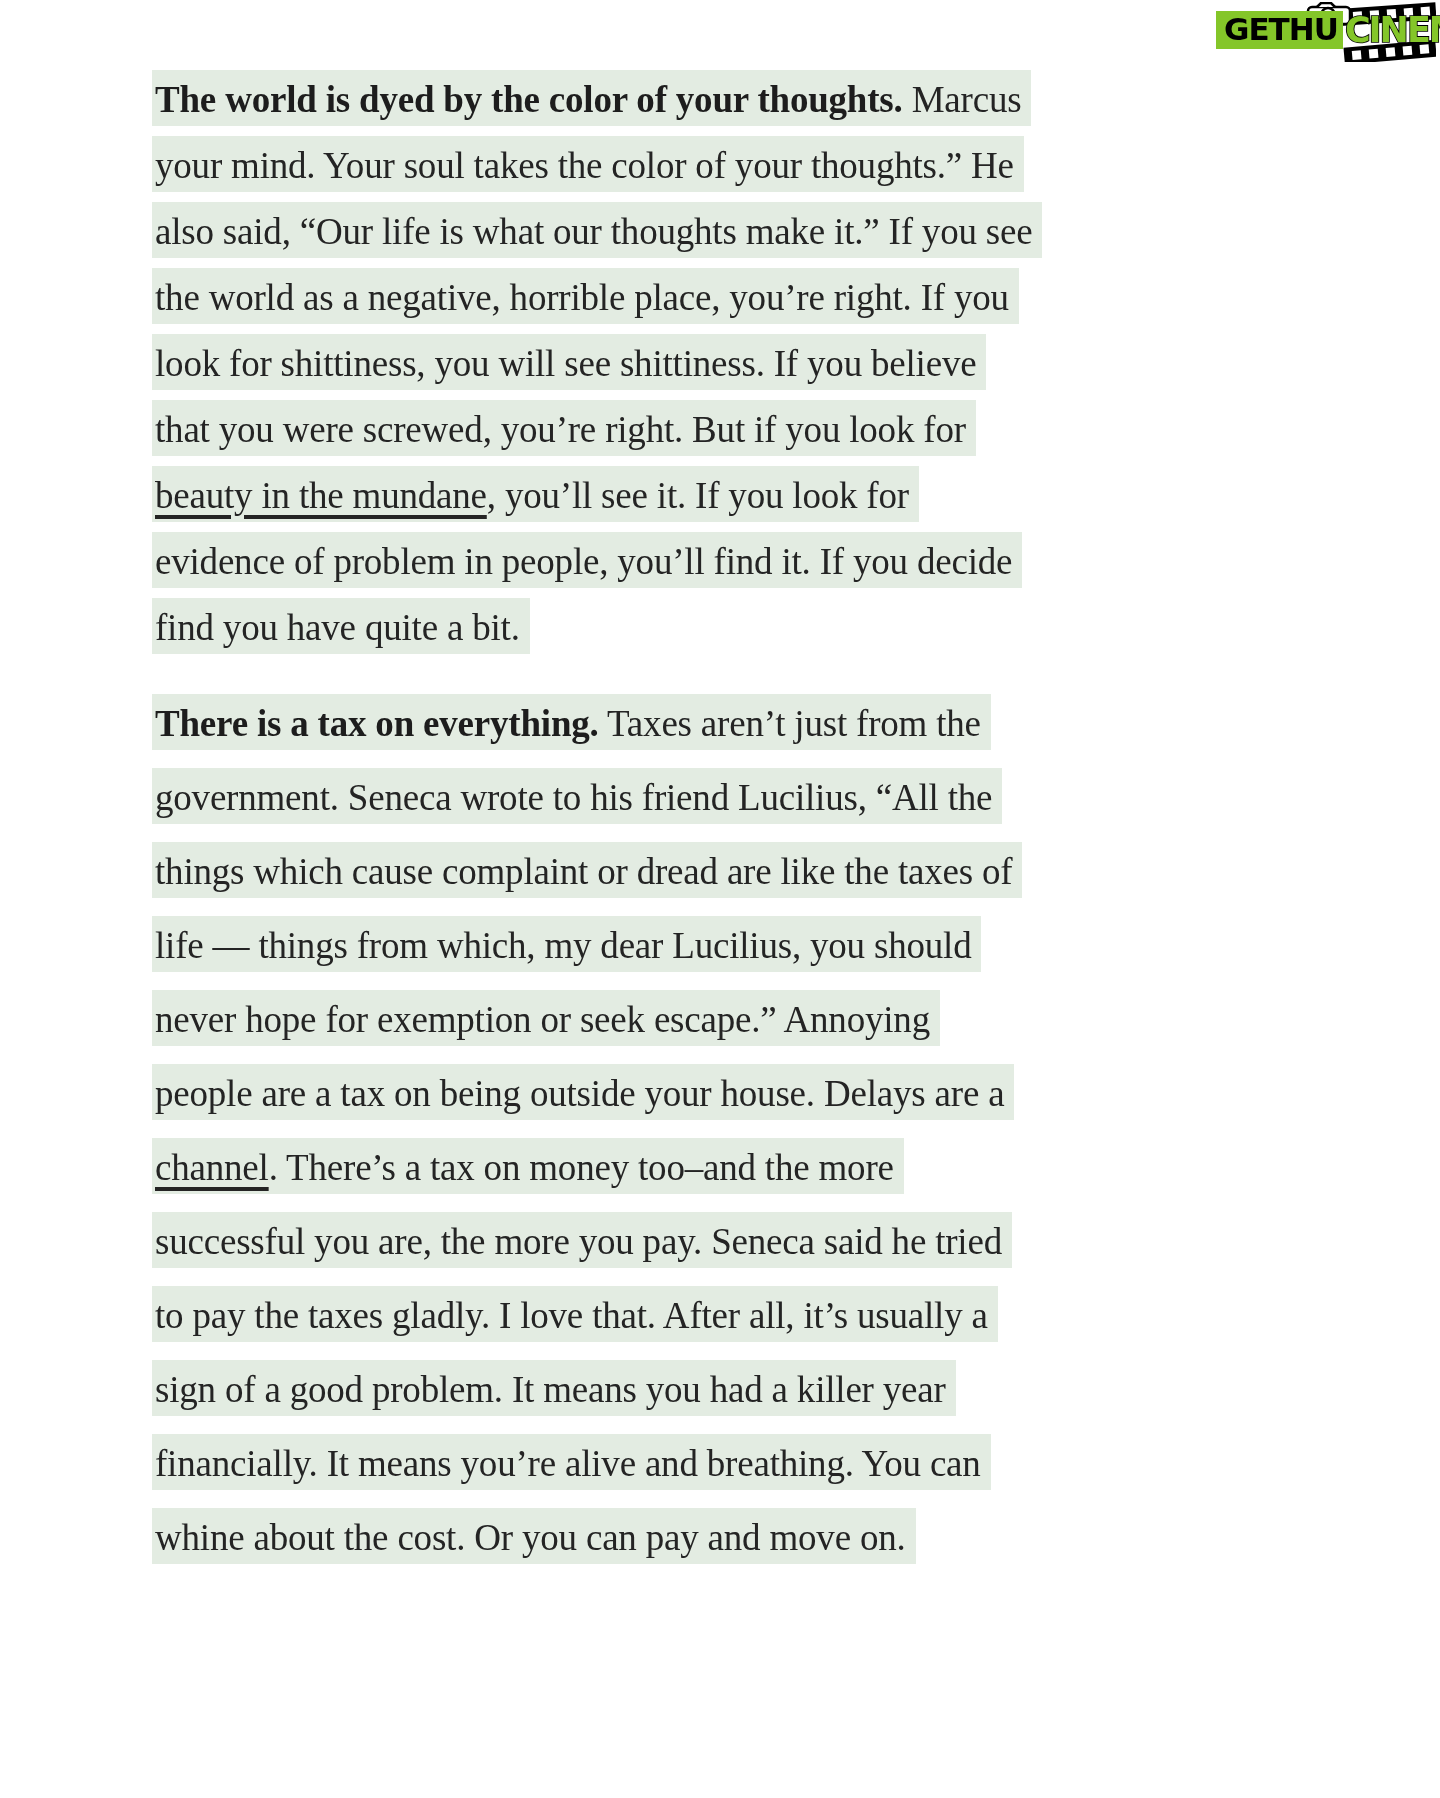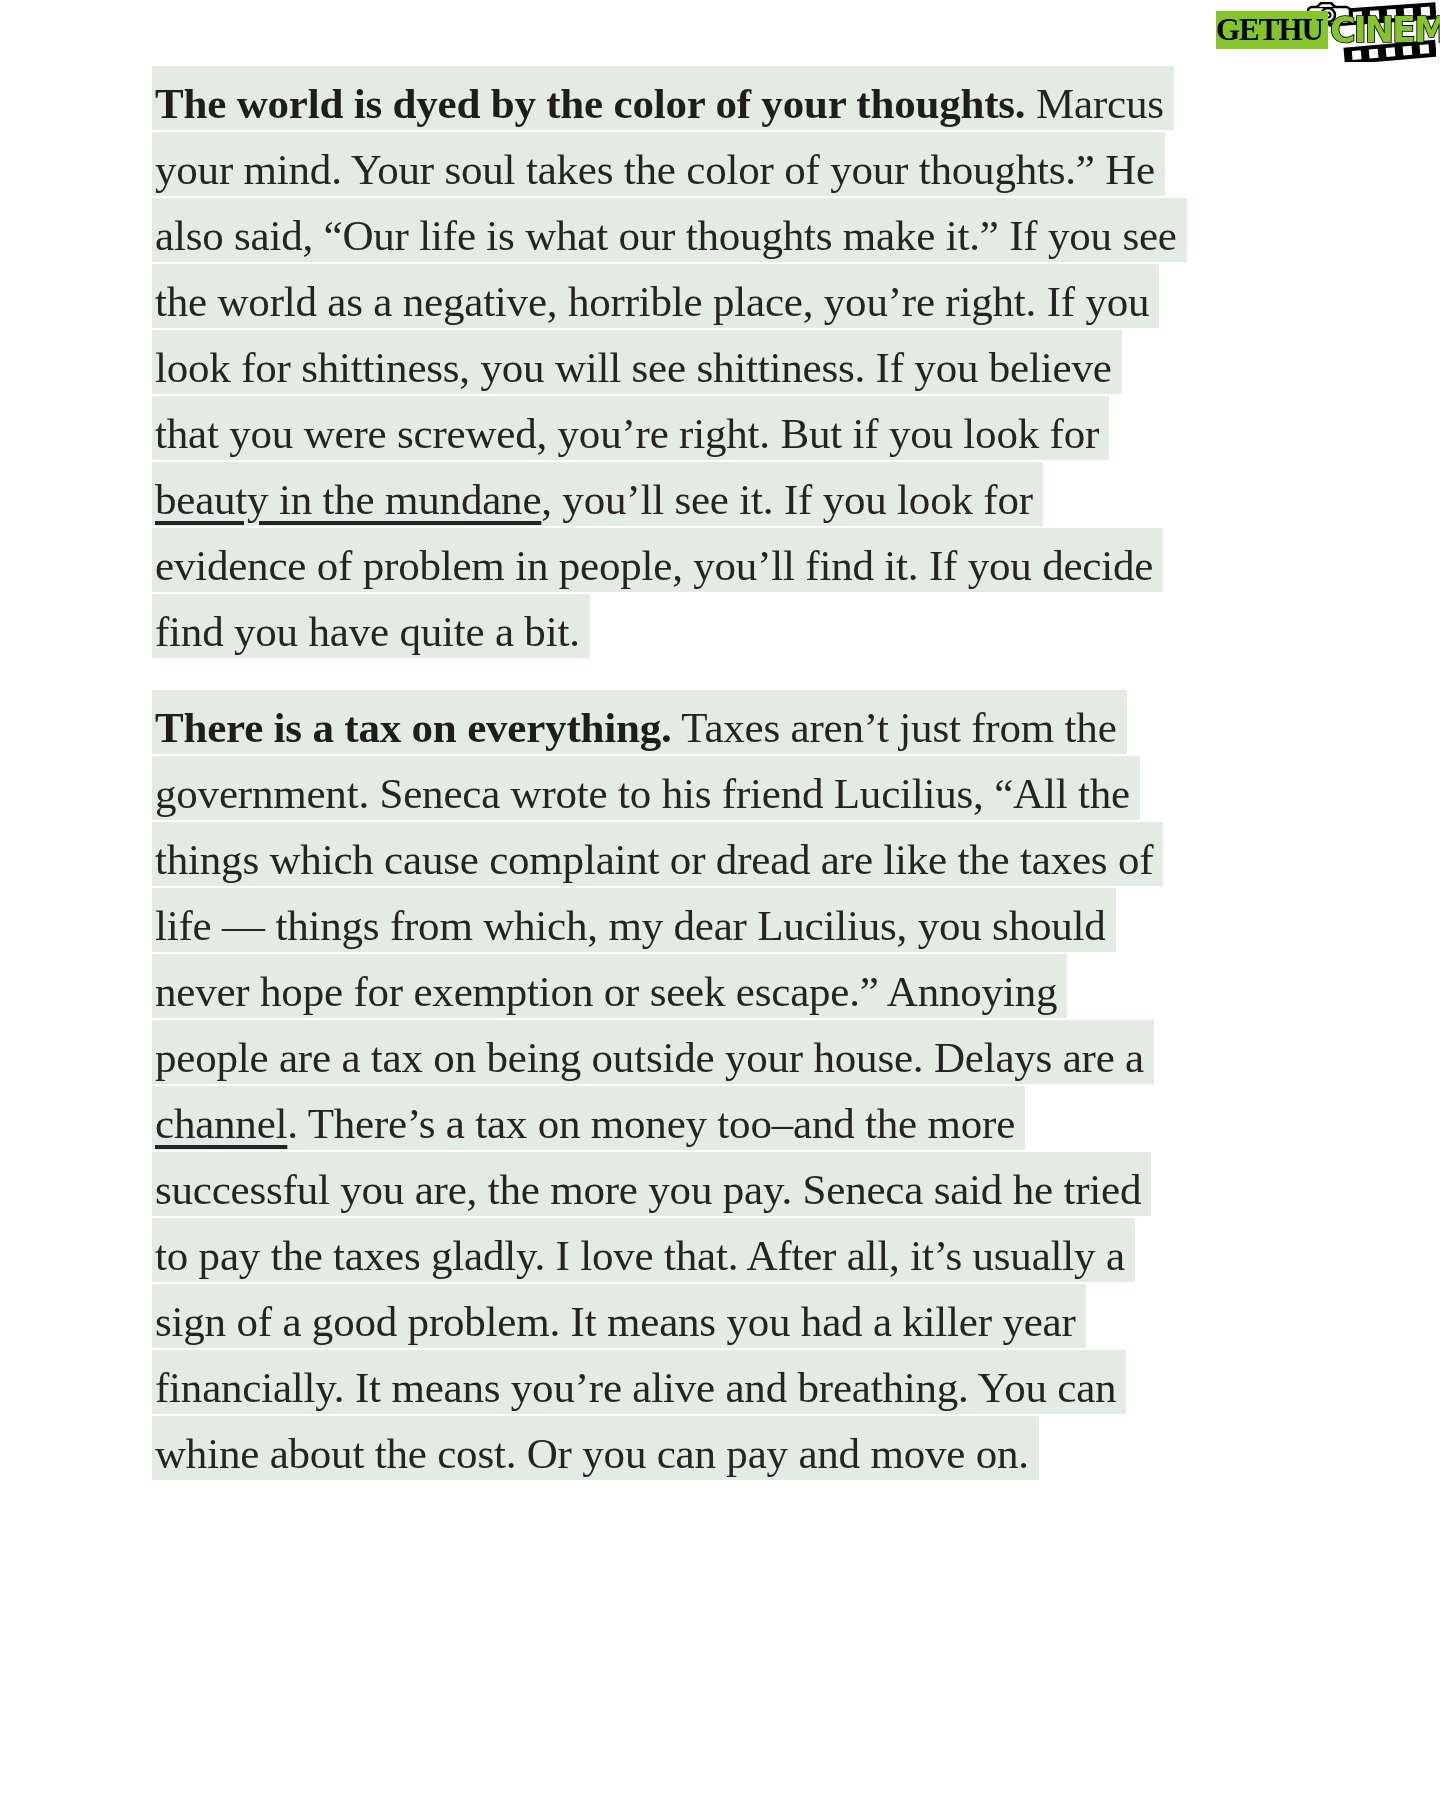--- a/index.html
+++ b/index.html
@@ -8,27 +8,27 @@
     background:#ffffff;
     font-family:"Liberation Serif", serif;
     color:var(--text,#242424);
     overflow:hidden;
     position:relative;
   }
 
   
   .article{position:absolute;left:152px;top:65px;}
   .para{display:flex;flex-direction:column;}
-  .para + .para{margin-top:30px;}
+  .para + .para{margin-top:30px;gap:8px;}
   .line{height:66px;display:flex;align-items:center;}
   .hl{
     background:var(--hl,#e3ece2);
-    font-size:43px;
+    font-size:37px;
     line-height:52px;
-    padding:12px 10px 0 3px;
+    padding:4px 10px 0 3px;
     white-space:pre;
     letter-spacing:-0.2px;
   }
   .hl strong{font-weight:bold;color:#1d1d1d;}
   a.lnk{
     color:inherit;
     text-decoration:underline;
     text-decoration-thickness:3.5px;
     text-underline-offset:7px;
     cursor:pointer;
@@ -38,23 +38,22 @@
   
   .logo{position:absolute;top:2px;right:4px;width:220px;height:60px;font-family:"DejaVu Sans", sans-serif;}
   .logo svg{position:absolute;left:0;top:0;}
   .logo-text{position:absolute;left:0;top:9px;display:flex;align-items:center;}
   .logo-gethu{
     background:var(--green,#84c629);
     color:#000;
     font-weight:bold;
     font-size:31px;
     line-height:1;
-    padding:3px 5px 4px 0;
+    padding:3px 5px 4px 8px;
     letter-spacing:-1px;
-    font-family:Liberation Serif, serif;
   }
   .logo-cinema{
     color:var(--green,#84c629);
     font-weight:bold;
     font-size:35px;
     line-height:1;
     letter-spacing:-2px;
     margin-left:2px;
     -webkit-text-stroke:1.7px #000;
     paint-order:stroke fill;

